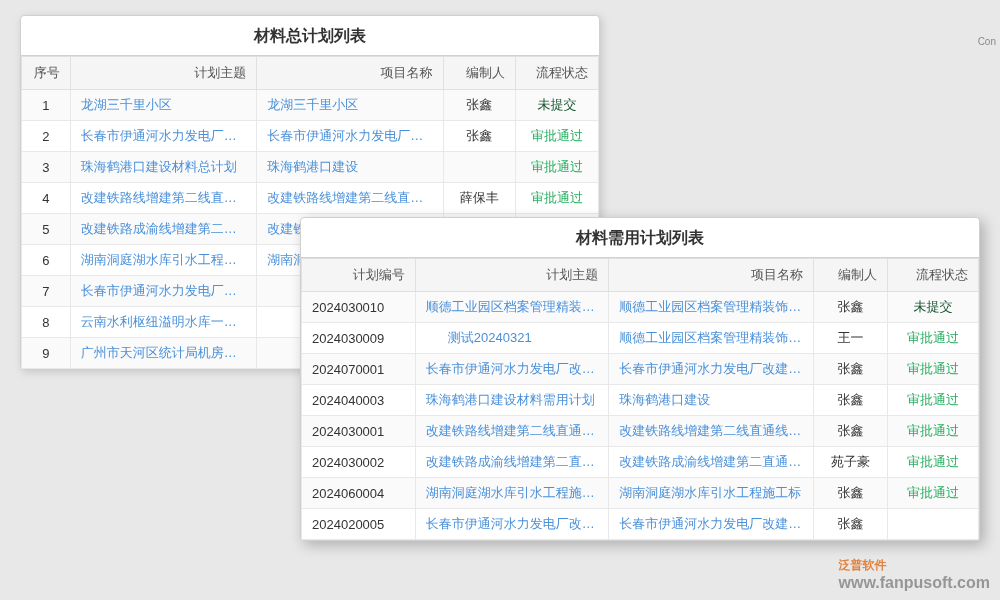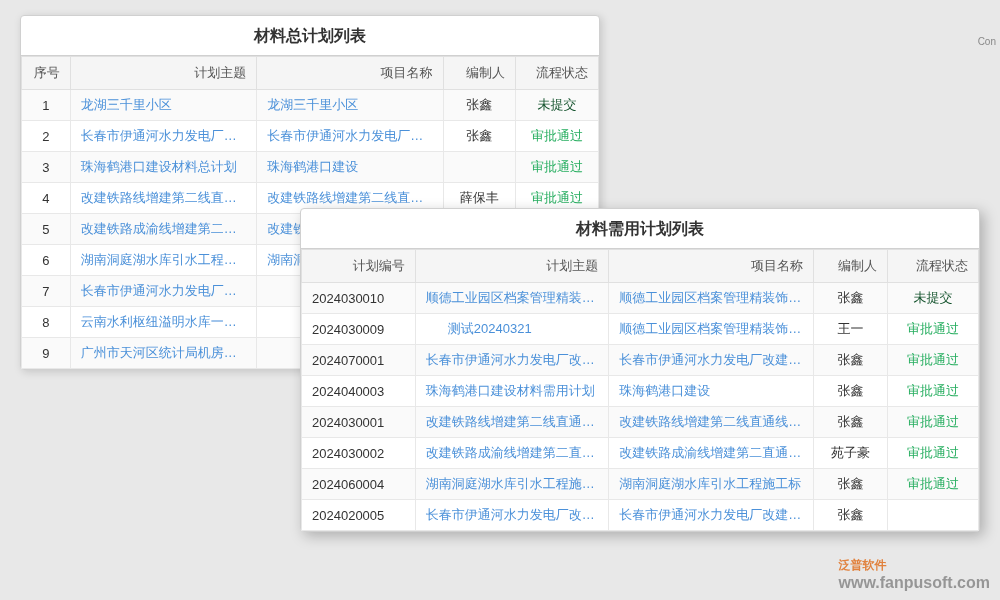--- a/index.html
+++ b/index.html
@@ -72,21 +72,21 @@
     }
 
     #panel1 .col-seq { width: 45px; }
     #panel1 .col-theme { width: 180px; }
     #panel1 .col-project { width: 180px; }
     #panel1 .col-editor { width: 70px; }
     #panel1 .col-status { width: 80px; }
 
     
     #panel2 {
-      top: 208px;
+      top: 217px;
       left: 300px;
       width: 680px;
       z-index: 10;
       box-shadow: 4px 4px 14px rgba(0,0,0,0.25);
     }
 
     #panel2 .col-code { width: 100px; }
     #panel2 .col-theme { width: 170px; }
     #panel2 .col-project { width: 180px; }
     #panel2 .col-editor { width: 65px; }

